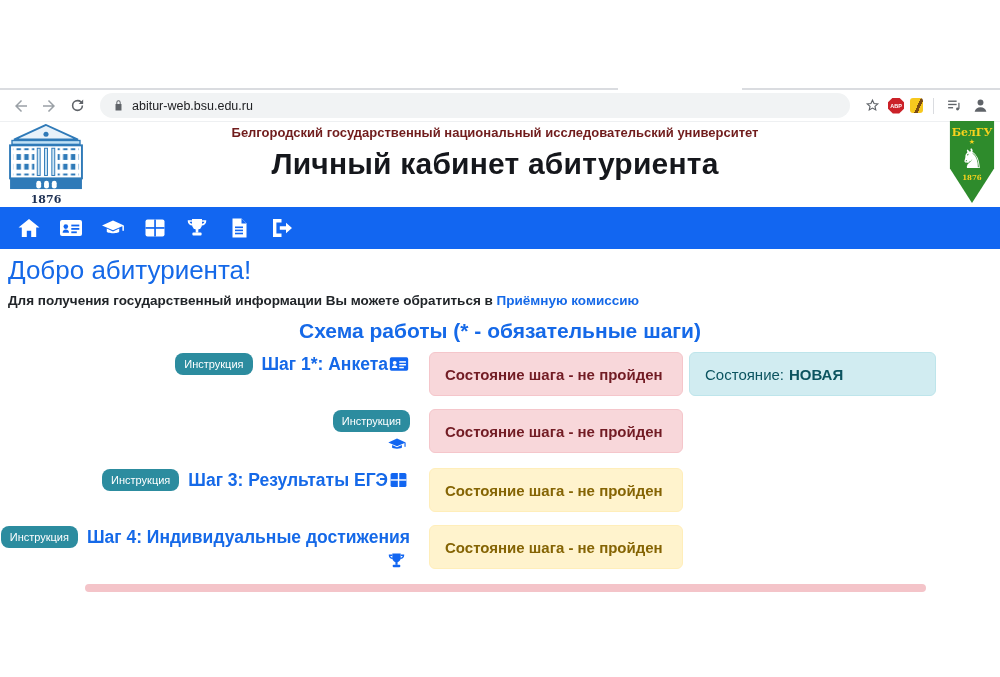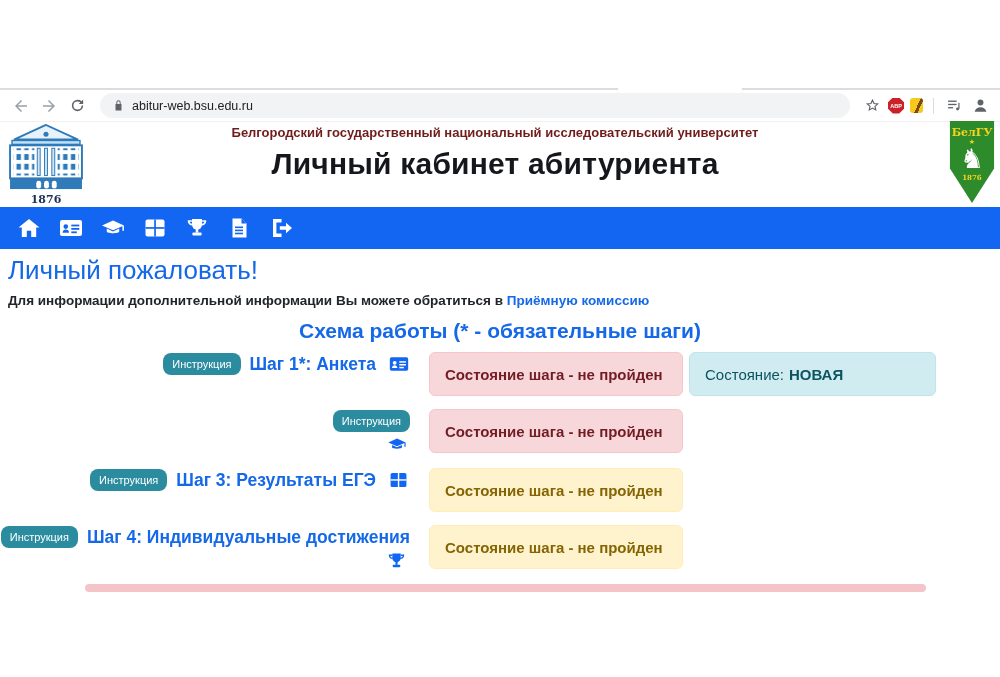--- a/index.html
+++ b/index.html
@@ -54,21 +54,21 @@
   .scheme{font-size:21px;font-weight:600;color:var(--link);text-align:center;margin-top:11px}
 
   .steps{margin-top:9px}
   .step-row{display:flex;align-items:flex-start;margin-bottom:13px}
   .step-label{width:402px;text-align:right;padding-top:1px}
   .lbl-line1{display:flex;justify-content:flex-end;align-items:center;gap:9px;white-space:nowrap}
   .lbl-line2{display:flex;justify-content:flex-end;margin-top:3px;padding-right:2px}
   .btn-instr{background:var(--teal);color:#fff;border:none;border-radius:8px;font-size:11px;
              padding:5px 9px;cursor:pointer;font-family:"Liberation Sans",sans-serif}
   .step-link{color:var(--link);font-size:17.5px;font-weight:600;text-decoration:none;cursor:pointer;
-             display:inline-flex;align-items:center;gap:12px}
+             display:inline-flex;align-items:center;gap:0}
   .sicon{display:inline-flex;width:22px;height:20px}
 
   .alert{margin-left:19px;border-radius:6px;padding:12px 15px;font-size:15px;font-weight:700;
          min-height:44px;display:flex;align-items:center;white-space:nowrap}
   .alert.danger{width:254px;background:#f8d7da;border:1px solid #f5c6cb;color:#721c24}
   .alert.warning{width:254px;background:#fff3cd;border:1px solid #ffeeba;color:#856404}
   .alert.info{width:247px;background:#d1ecf1;border:1px solid #bee5eb;color:#0c5460;font-weight:400;margin-left:6px}
   .alert.info b{margin-left:5px;font-weight:700}
 
   .pinkbar{margin:12px 0 0 77px;width:841px;height:8px;background:#f4c4c9;border-radius:4px}
@@ -217,23 +217,23 @@
     </span>
     <span class="nicon">
       <svg width="28" height="24" viewBox="0 0 24 24" fill="#fff">
           <path d="M12.5 3H4v18h8.5v-3.4H7.4V6.4h5.1z"></path>
           <path d="M10.8 10.2h6.2V6.8L23 12l-6 5.2v-3.4h-6.2z"></path>
         </svg>
     </span>
   </nav>
 
   <main class="content">
-    <h2 class="welcome">Личный пожаловать!</h2>
+    <h2 class="welcome">Добро абитуриента!</h2>
     <p class="infoline">
-      <span>Для информации дополнительной информации Вы можете обратиться в</span>
+      <span>Для получения государственный информации Вы можете обратиться в</span>
       <a href="#">Приёмную комиссию</a>
     </p>
     <h3 class="scheme">Схема работы (* - обязательные шаги)</h3>
 
     <div class="steps">
 
       <div class="step-row">
         <div class="step-label">
           <div class="lbl-line1">
             <button class="btn-instr">Инструкция</button>

